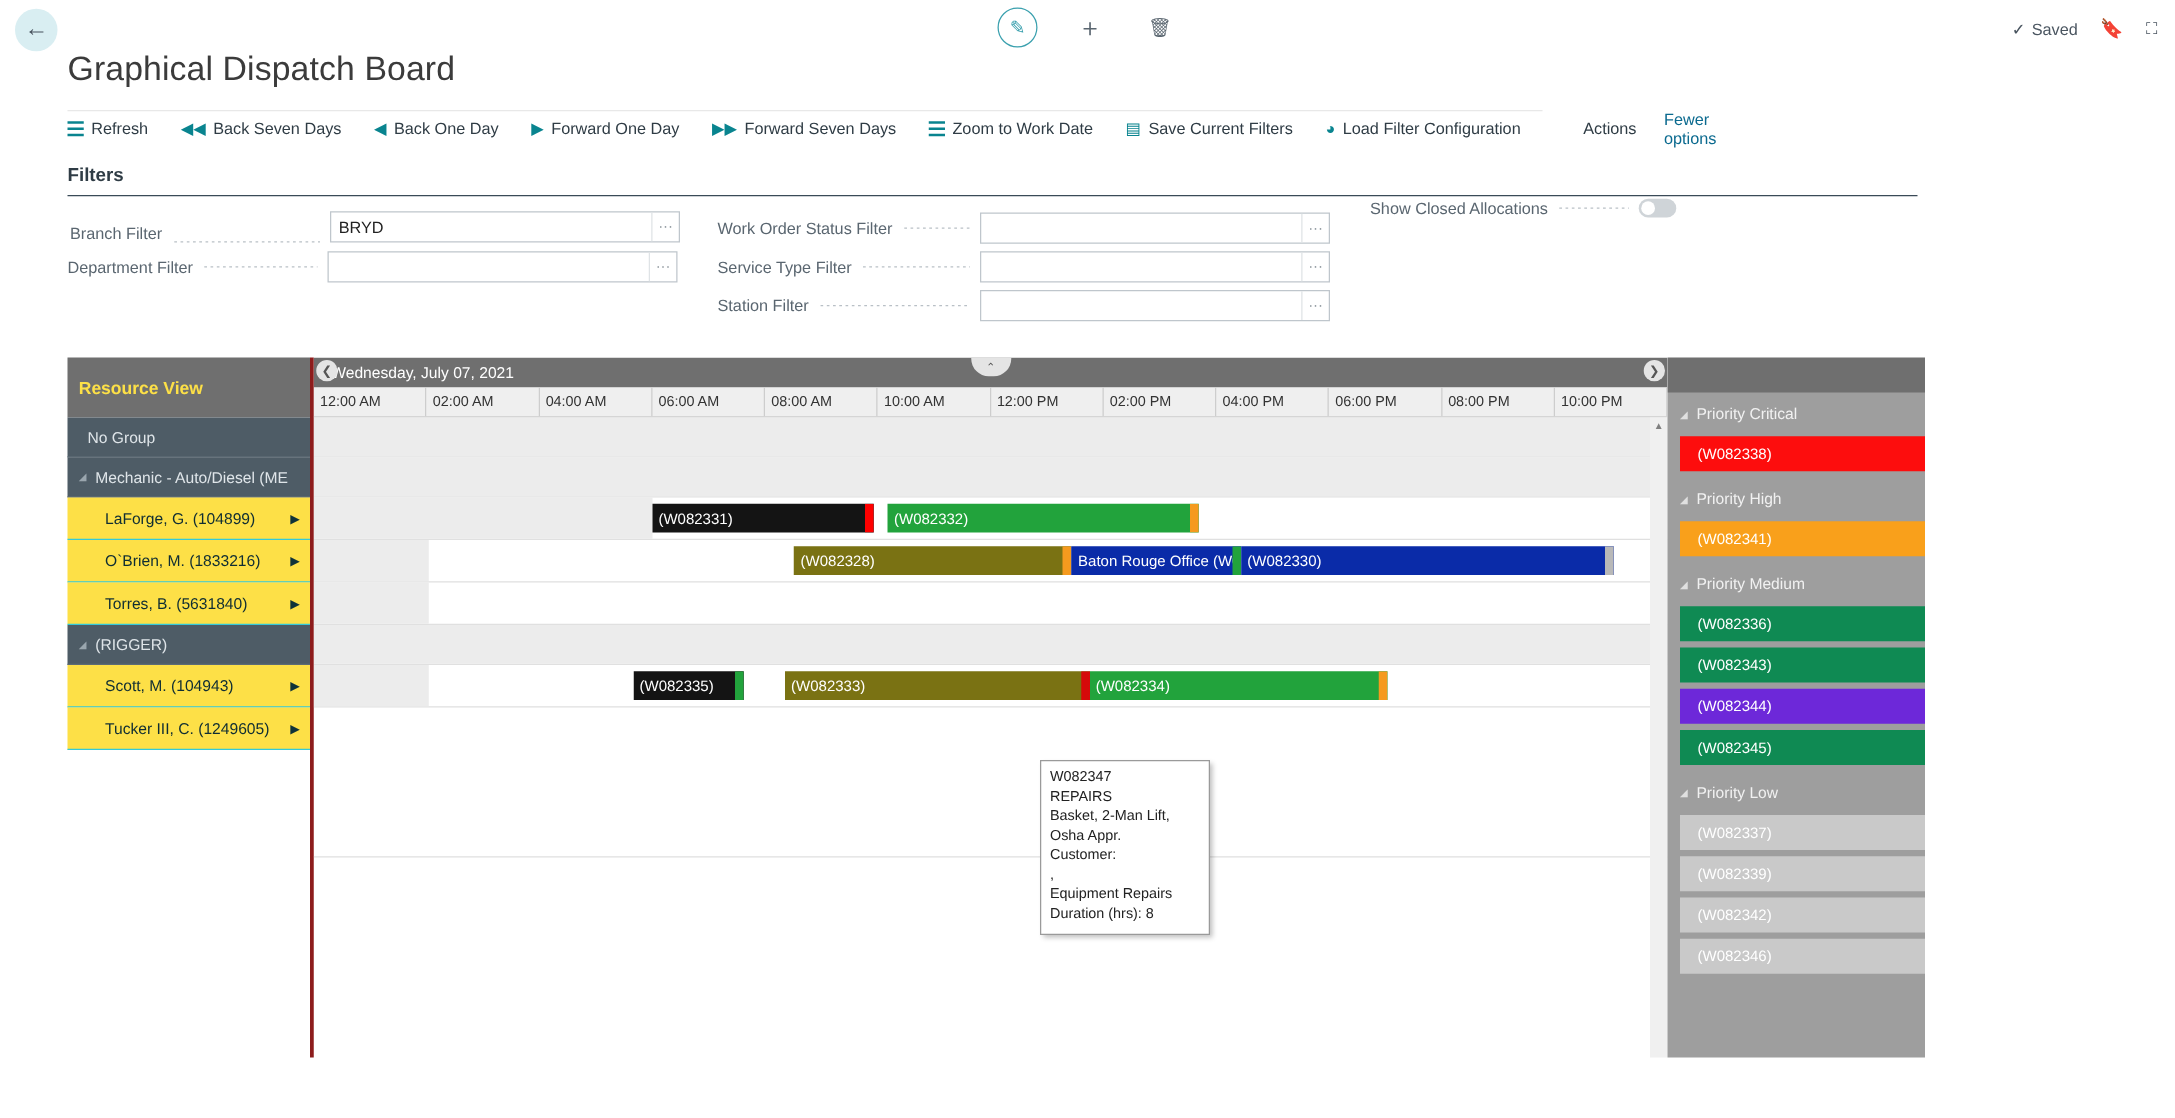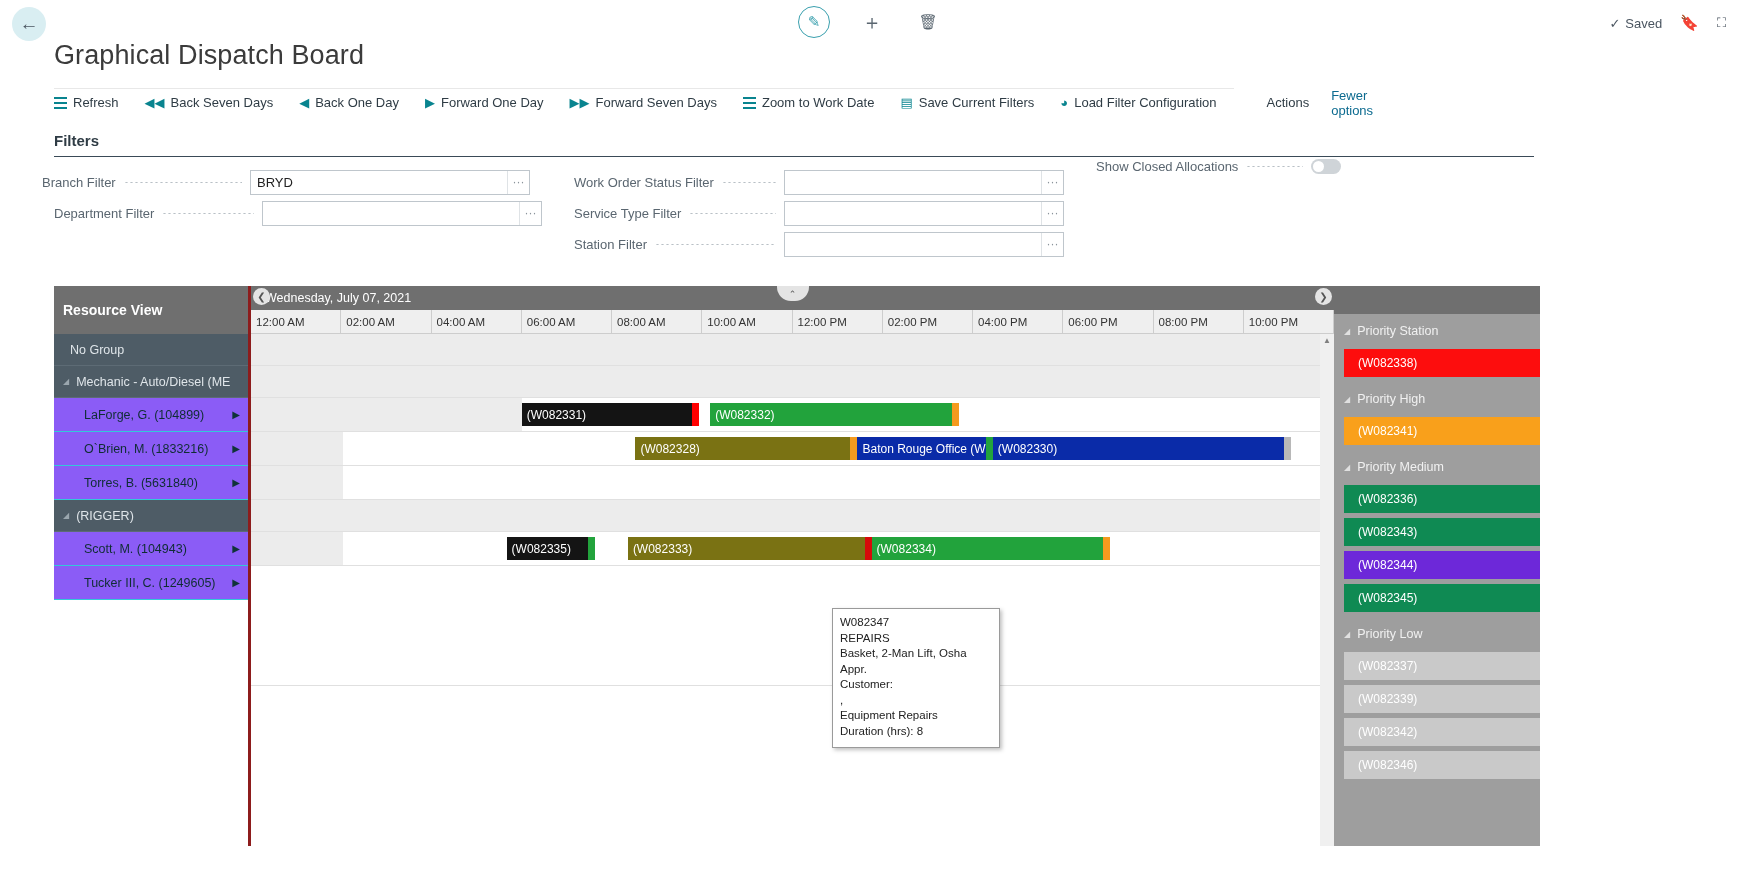--- a/index.html
+++ b/index.html
@@ -87,27 +87,27 @@
          border-left:1px solid #dfe3e6; line-height:23px; height:23px; cursor:pointer; }
   .toggle { width:30px; height:15px; border-radius:8px; background:#cfd4d8; position:relative; cursor:pointer; }
   .toggle::after { content:""; position:absolute; left:2px; top:2px; width:11px; height:11px;
                    border-radius:50%; background:#fff; }
 
   
   #gantt { position:absolute; left:54px; top:286px; width:1486px; height:560px; }
 
   
   #res-col { position:absolute; left:0; top:0; width:194px; height:560px; }
-  #res-head { height:48px; background:#6f6f6f; color:#ffffff; display:flex; align-items:center;
+  #res-head { height:48px; background:#6f6f6f; color:#fde047; display:flex; align-items:center;
               padding-left:9px; font-size:14px; font-weight:600; }
   .grp { height:32px; background:#4e5c66; color:#dfe5e9; display:flex; align-items:center;
          padding-left:9px; font-size:12.5px; border-bottom:1px solid #5d6b75; }
   .grp .tri { color:#9aa6ae; font-size:8px; margin-right:7px; }
   .grp.nogrp { padding-left:16px; }
-  .res { height:34px; background:#8b5cf6; color:#0f2d33; display:flex; align-items:center;
+  .res { height:34px; background:#fde047; color:#0f2d33; display:flex; align-items:center;
          padding-left:30px; font-size:12.5px; border-bottom:1px solid #33c9d9;
          position:relative; cursor:pointer; }
   .res .arr { position:absolute; right:8px; color:#0f3339; font-size:10px; }
 
   
   #tl { position:absolute; left:194px; top:0; width:1086px; height:560px;
         border-left:3px solid #8d1c1c; background:#fff; overflow:hidden; }
   #tl-date { height:24px; background:#6f6f6f; color:#fff; font-size:12.5px;
              display:flex; align-items:center; padding-left:14px; position:relative; }
   #tl-hours { height:24px; background:#efefef; display:flex; position:relative;
@@ -123,21 +123,21 @@
                   justify-content:center; font-size:9px; cursor:pointer; z-index:4; }
 
   .trow { position:relative; border-bottom:1px solid #e0e0e0; }
   .trow .shade { position:absolute; left:0; top:0; bottom:0; background:#ececec; }
   .bar { position:absolute; top:5px; height:23px; color:#fff; font-size:12px;
          display:flex; align-items:center; padding-left:5px; white-space:nowrap;
          overflow:hidden; cursor:pointer; }
   .bar .tick { position:absolute; top:0; bottom:0; width:7px; }
 
   
-  #tooltip { position:absolute; left:832px; top:608px; width:168px;
+  #tooltip { position:absolute; left:832px; top:608px; width:136px;
              background:#fff; border:1px solid #9a9a9a; box-shadow:2px 2px 4px rgba(0,0,0,.25);
              padding:6px 6px 8px 7px; font-size:11.5px; color:#222; line-height:15.5px; }
 
   
   #rpanel { position:absolute; left:1280px; top:0; width:206px; height:560px;
             background:#9e9e9e; overflow:hidden; }
   #rp-head { height:28px; background:#6f6f6f; }
   .prow { height:34px; display:flex; align-items:center; padding-left:10px;
           color:#f1f1f1; font-size:12.5px; }
   .prow .tri { color:#e0e0e0; font-size:8px; margin-right:7px; }
@@ -206,21 +206,21 @@
     <span>Load Filter Configuration</span>
   </div>
   <div class="cmd-sep"></div>
   <div class="cmd-plain">Actions</div>
   <div class="cmd-link">Fewer options</div>
 </div>
 
 <div id="filters-title">Filters</div>
 <div id="filters-rule"></div>
 
-<div class="frow" style="left:42px; top:170px; width:488px;">
+<div class="frow" style="left:56px; top:170px; width:488px;align-items:flex-end;">
   <span class="flabel">Branch Filter</span>
   <span class="fdots"></span>
   <span class="finput" style="width:280px;">
     <span class="val">BRYD</span>
     <span class="fdd">···</span>
   </span>
 </div>
 <div class="frow" style="left:54px; top:201px; width:488px;">
   <span class="flabel">Department Filter</span>
   <span class="fdots"></span>
@@ -381,21 +381,21 @@
 
   <div id="vscroll">
     <div class="up">▲</div>
   </div>
 
   <div id="rpanel">
     <div id="rp-head"></div>
     <div id="rp-body">
         <div class="prow">
           <span class="tri">◢</span>
-          <span>Priority Station</span>
+          <span>Priority Critical</span>
         </div>
         <div class="pbar" style="background: rgb(253, 13, 13); color: rgb(255, 255, 255);">
           <span>(W082338)</span>
         </div>
         <div class="prow">
           <span class="tri">◢</span>
           <span>Priority High</span>
         </div>
         <div class="pbar" style="background: rgb(249, 160, 27); color: rgb(255, 255, 255);">
           <span>(W082341)</span>

